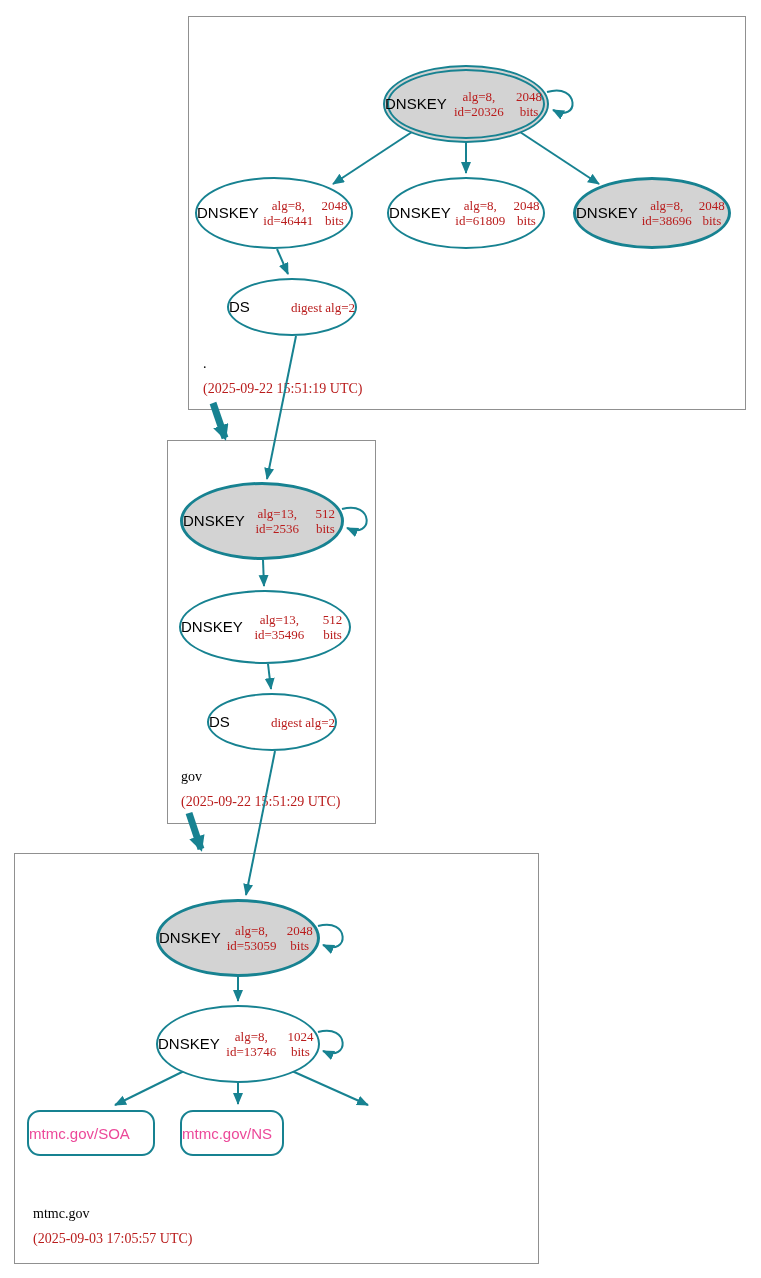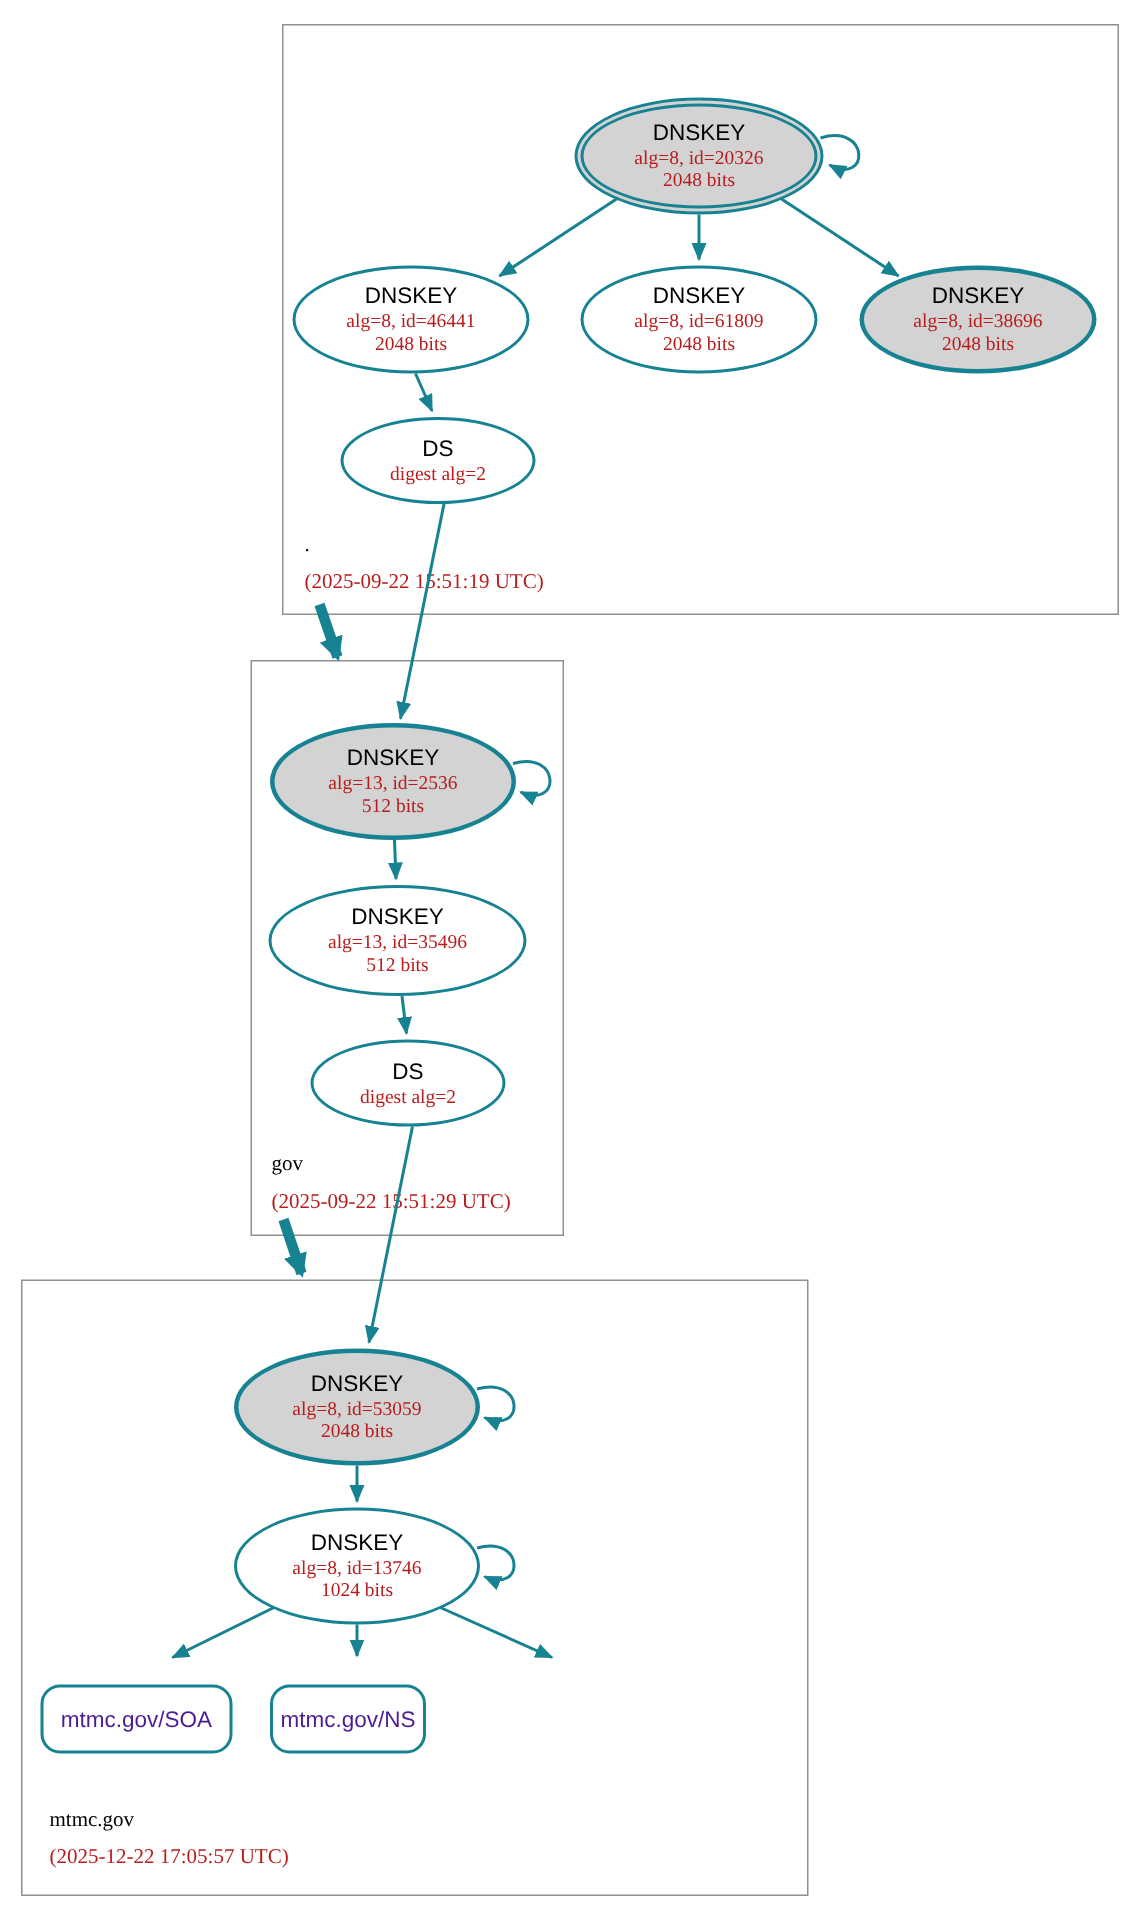--- a/index.html
+++ b/index.html
@@ -10,49 +10,49 @@
   html,body{margin:0;padding:0;background:#fff;}
   .canvas{position:relative;width:761px;height:1278px;background:#fff;overflow:hidden;
           font-family:"Liberation Serif", serif;}
   .zone{position:absolute;border:1px solid var(--zone-border);background:#fff;}
   #z-root{left:188px;top:16px;width:556px;height:392px;}
   #z-gov {left:167px;top:440px;width:207px;height:382px;}
   #z-mtmc{left:14px;top:853px;width:523px;height:409px;}
   .zlabel{position:absolute;font:14px "Liberation Serif", serif;color:#000;}
   .zts{position:absolute;font:14px "Liberation Serif", serif;color:#b91c1c;}
   svg.edges{position:absolute;left:0;top:0;pointer-events:none;}
-  .node{position:absolute;display:flex;flex-direction:column;align-items:center;
-        justify-content:center;text-align:center;box-sizing:border-box;z-index:3;}
+  .node{position:absolute;display:flex;align-items:center;
+        justify-content:space-between;text-align:center;box-sizing:border-box;z-index:3;}
   .ell{border:2px solid var(--teal);border-radius:50%;background:#fff;}
   .ell.filled{background:var(--gray-fill);border-width:3px;}
   .ell.double{background:var(--gray-fill);border-width:2px;}
   .ring{position:absolute;left:2px;top:2px;right:2px;bottom:2px;border:2px solid var(--teal);
         border-radius:50%;pointer-events:none;}
   .nt{font:15px "Liberation Sans", sans-serif;color:#000;line-height:16px;position:relative;}
   .na{font:13px "Liberation Serif", serif;color:#b91c1c;line-height:15px;position:relative;}
   .rrset{border:2px solid var(--teal);border-radius:13px;background:#fff;
-         font:15px "Liberation Sans", sans-serif;color:#4c1d95;margin-top:13px;}
+         font:15px "Liberation Sans", sans-serif;color:#ec4899;}
 </style>
 </head>
 <body>
 
 <div class="canvas">
 
   <div class="zone" id="z-root"></div>
   <div class="zone" id="z-gov"></div>
   <div class="zone" id="z-mtmc"></div>
 
   <div class="zlabel" style="left:203px;top:356px">.</div>
   <div class="zts" style="left:203px;top:381px">(2025-09-22 15:51:19 UTC)</div>
 
   <div class="zlabel" style="left:181px;top:769px">gov</div>
   <div class="zts" style="left:181px;top:794px">(2025-09-22 15:51:29 UTC)</div>
 
   <div class="zlabel" style="left:33px;top:1206px">mtmc.gov</div>
-  <div class="zts" style="left:33px;top:1231px">(2025-12-22 17:05:57 UTC)</div>
+  <div class="zts" style="left:33px;top:1231px">(2025-09-03 17:05:57 UTC)</div>
 
   <svg class="edges" width="761" height="1278" viewBox="0 0 761 1278">
     <defs>
       <marker id="arr" markerUnits="userSpaceOnUse" markerWidth="14" markerHeight="12" refX="11" refY="5" orient="auto">
         <path d="M0,0 L12,5 L0,10 z" fill="#178291"></path>
       </marker>
       <marker id="arrBig" markerUnits="userSpaceOnUse" markerWidth="22" markerHeight="20" refX="13" refY="8" orient="auto">
         <path d="M0,0 L16,8 L0,16 z" fill="#178291"></path>
       </marker>
     </defs>

